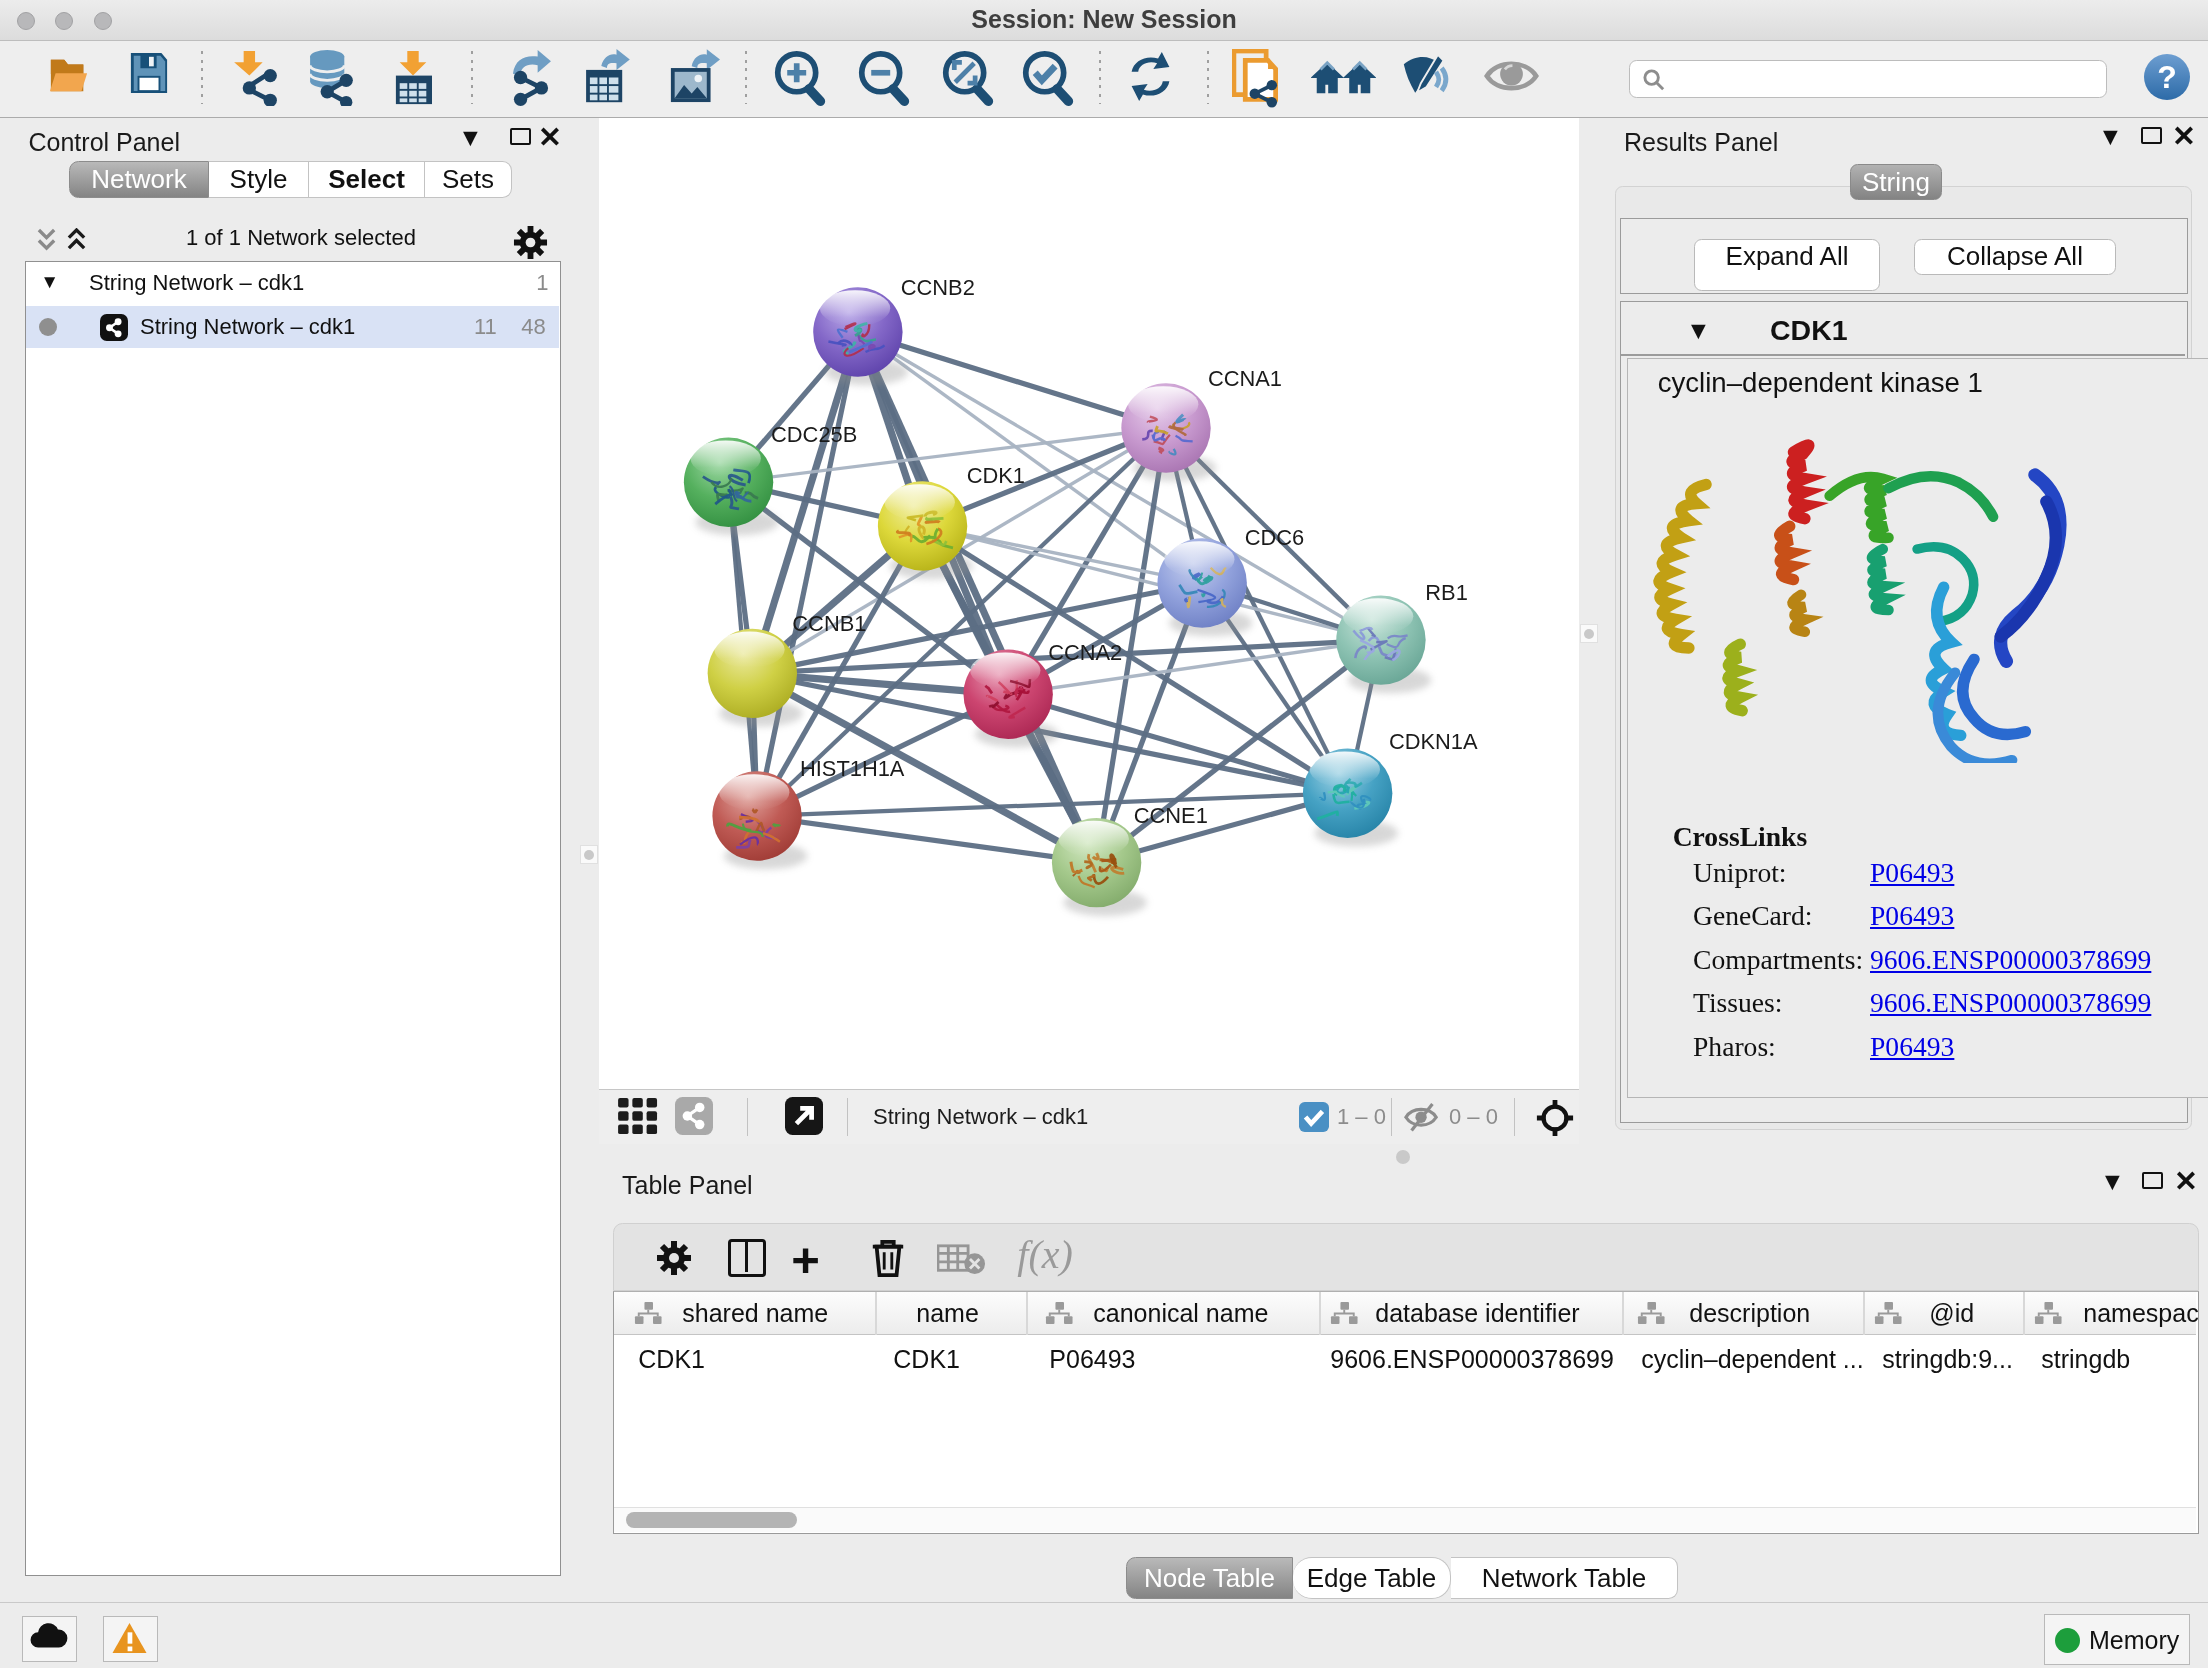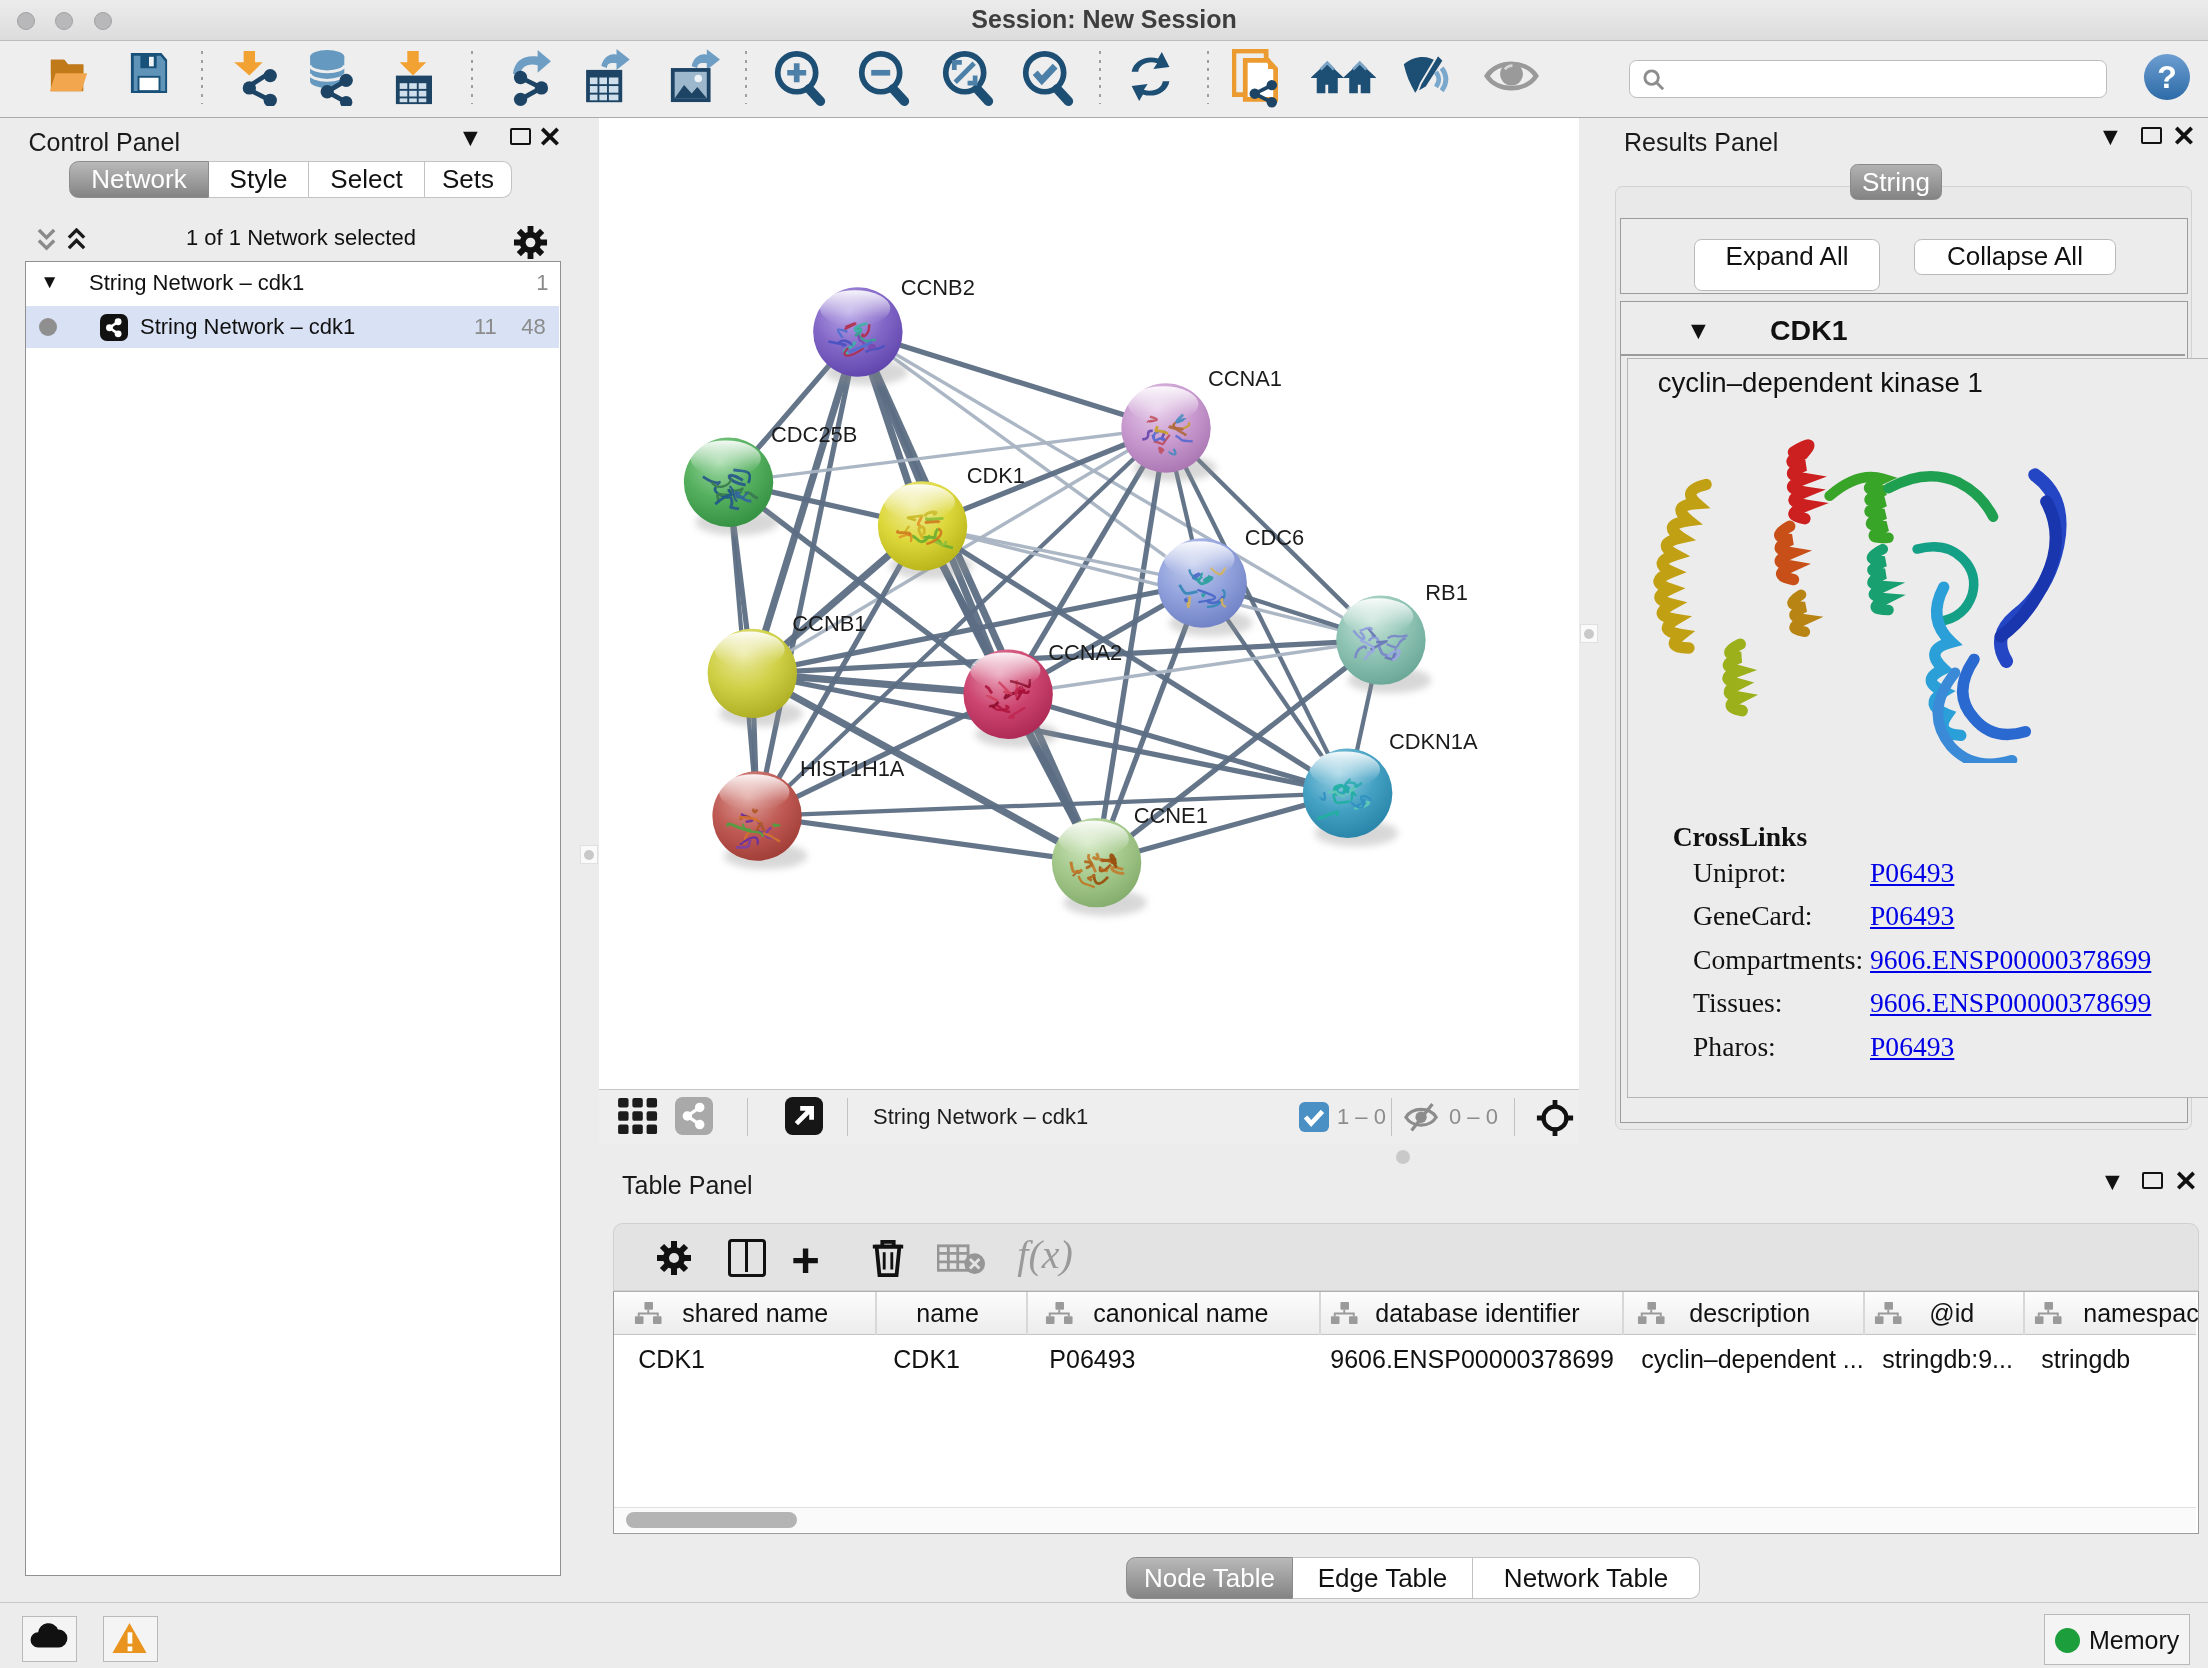--- a/index.html
+++ b/index.html
@@ -194,21 +194,21 @@
 <div style="position:absolute;left:2144px;top:13.3px;width:46px;height:46px;border-radius:50%;background:linear-gradient(#6d9ed1,#2d6ba8);color:#fff;font-size:32px;font-weight:bold;text-align:center;line-height:46px;">?</div>
 </div>
 <div id="controlpanel">
  <div class="paneltitle abs" style="left:28.5px;top:9.5px;">Control Panel</div>
  <div class="pctrl" style="left:458px;top:4.8px;font-size:25px;">▼</div>
  <div class="abs" style="left:510px;top:9.5px;width:21px;height:17px;border:2.9px solid #111;border-radius:1.9px;"></div>
  <div class="pctrl" style="left:538px;top:2.9px;font-size:28.5px;font-weight:bold;">✕</div>
  <div class="seg" style="left:69px;top:43px;">
   <div class="s first sel" style="width:140px;">Network</div>
   <div class="s" style="width:100px;">Style</div>
-  <div class="s" style="width:116px;">Select</div>
+  <div class="s" style="width:116px;font-weight:bold;">Select</div>
   <div class="s last" style="width:87px;">Sets</div>
  </div>
  <svg class="abs" style="left:37px;top:110px;" width="20" height="24" viewBox="0 0 21 25">
       <path d="M2 2 l8 8 8 -8 M2 13 l8 8 8 -8" stroke="#8a8a8a" stroke-width="3.5" fill="none"></path>
     </svg>
  <svg class="abs" style="left:67px;top:110px;" width="20" height="24" viewBox="0 0 21 25">
       <path d="M2 10 l8 -8 8 8 M2 21 l8 -8 8 8" stroke="#1a1a1a" stroke-width="3.5" fill="none"></path>
     </svg>
  <div class="pctrl" style="left:186px;top:107px;font-size:22px;">1 of 1 Network selected</div>
  <svg class="abs" style="left:513px;top:107px;" width="35" height="35" viewBox="0 0 36 36">
@@ -771,21 +771,21 @@
   <div class="abs" style="left:716px;top:53px;font-size:25px;color:#111;">9606.ENSP00000378699</div>
   <div class="abs" style="left:1027px;top:53px;font-size:25px;color:#111;">cyclin–dependent ...</div>
   <div class="abs" style="left:1268px;top:53px;font-size:25px;color:#111;">stringdb:9...</div>
   <div class="abs" style="left:1427px;top:53px;font-size:25px;color:#111;">stringdb</div>
   <div class="abs" style="left:0px;top:215px;width:1582px;height:25px;background:#fafafa;border-top:1px solid #e0e0e0;">
     <div class="abs" style="left:11.4px;top:3.8px;width:171px;height:16px;background:#b4b4b4;border-radius:8.6px;"></div>
   </div>
  </div>
  <div class="seg" style="left:527px;top:413px;height:42px;">
   <div class="s first sel" style="width:167px;height:42px;">Node Table</div>
-  <div class="s" style="width:180px;height:42px;">Edge Table</div>
+  <div class="s" style="width:158px;height:42px;border-radius:19px;">Edge Table</div>
   <div class="s last" style="width:227px;height:42px;">Network Table</div>
  </div>
 </div>
 <div id="statusbar">
  <div class="abs" style="left:22px;top:13.3px;width:55px;height:46px;background:#f4f4f4;border:1.9px solid #b9b9b9;">
   <svg width="51" height="42" viewBox="0 0 54 44">
         <path d="M16 32 a8 8 0 0 1 0 -16 a11 11 0 0 1 21 -3 a8 8 0 0 1 1 19z" fill="#111"></path>
       </svg>
  </div>
  <div class="abs" style="left:103px;top:13.3px;width:55px;height:46px;background:#f4f4f4;border:1.9px solid #b9b9b9;">

